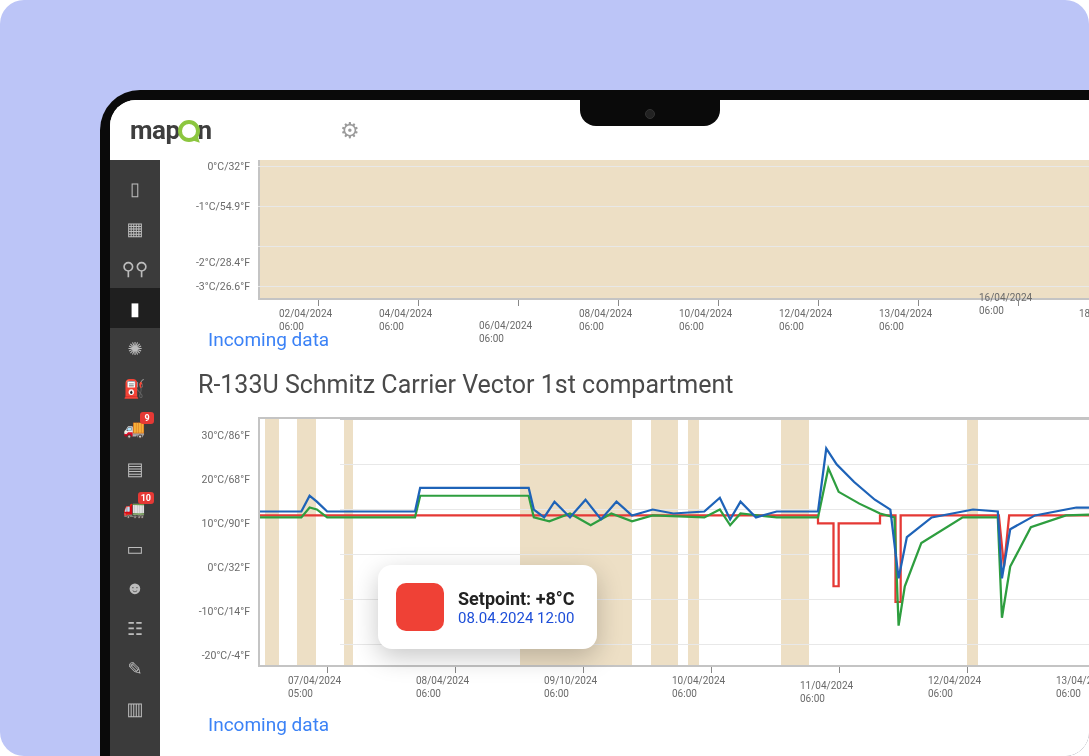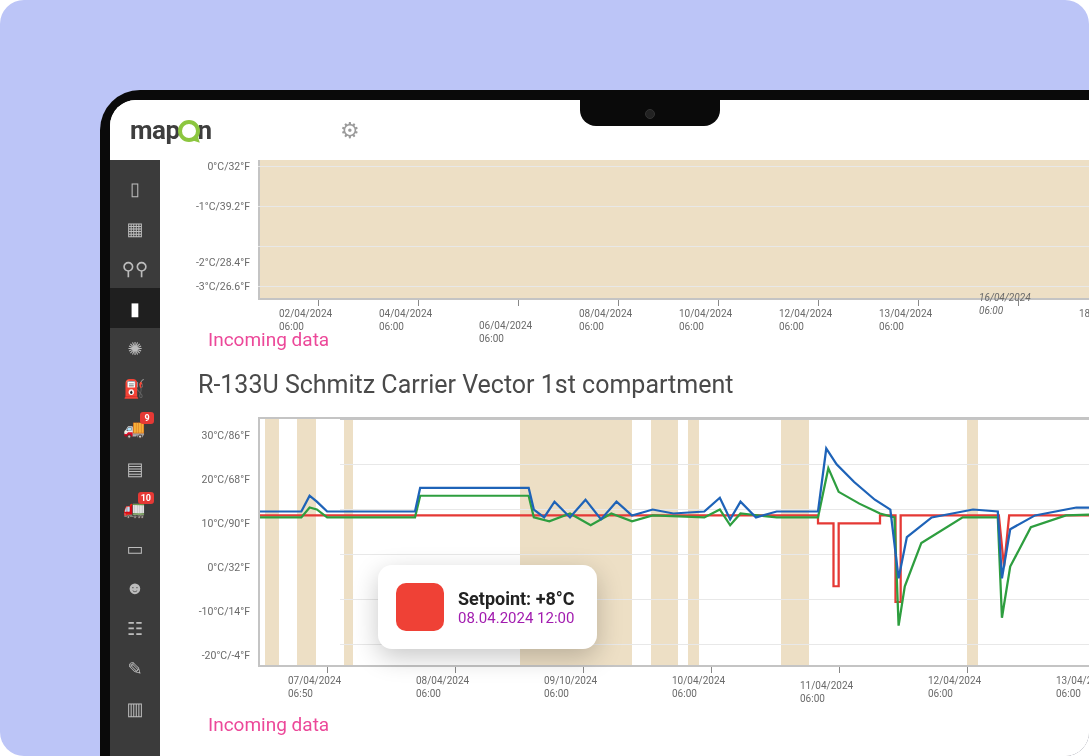--- a/index.html
+++ b/index.html
@@ -25,29 +25,29 @@
     .nav-item .badge { position:absolute; top:4px; right:6px; background:#e53935; color:#fff; font-size:9px; font-weight:700; padding:1px 3px; border-radius:3px; min-width:14px; text-align:center; }
     .content { flex:1; background:#ffffff; padding:0 0 0 18px; overflow:hidden; }
     
     .chart-zone { position:relative; }
     .grid-h { position:absolute; left:80px; right:0; height:1px; background:#e8e8e8; }
     .grid-h.thick { background:#c5c5c5; }
     .ylabel { position:absolute; font-size:10.5px; color:#6a6a6a; text-align:right; width:72px; }
     .tick-x { position:absolute; font-size:10px; color:#6a6a6a; text-align:left; width:78px; white-space:pre; line-height:1.25; }
     .chart-body { position:absolute; left:80px; top:0; right:0; border-left:2px solid #c4c4c4; border-bottom:2px solid #c4c4c4; }
     .beige { position:absolute; top:0; bottom:0; background:#ead9bb; opacity:0.85; }
-    .incoming { position:absolute; left:30px; font-size:19px; color:#ec4899; }
+    .incoming { position:absolute; left:30px; font-size:19px; color:#3b82f6; }
     .panel-title { font-size:25px; color:#4a4a4a; margin:24px 0 18px 20px; font-weight:400; }
     
     svg.series { position:absolute; left:0; top:0; width:100%; height:100%; overflow:visible; }
     
     .tooltip-card { position:absolute; background:#fff; border-radius:14px; box-shadow:0 8px 26px rgba(0,0,0,0.22); padding:18px 22px 18px 18px; display:flex; align-items:center; z-index:20; }
     .tooltip-swatch { width:48px; height:48px; background:#ef4136; border-radius:10px; margin-right:14px; }
     .tooltip-text .line1 { font-size:18px; font-weight:700; color:#222; margin-bottom:0; }
-    .tooltip-text .line2 { font-size:15px; color:#a21caf; }
+    .tooltip-text .line2 { font-size:15px; color:#1d4ed8; }
     
     .tick-short { position:absolute; width:1px; height:6px; background:#888; }
     
     .ic { font-style:normal; }
   </style>
 </head>
 <body>
 
 <div class="bg">
   <div class="device">
@@ -116,21 +116,21 @@
         </div>
 
         <div class="content">
 
           <div class="chart-zone" style="height:186px;">
             <div class="chart-body" style="height:140px;">
               <div class="beige" style="left:0;right:0;"></div>
             </div>
 
             <div class="ylabel" style="top:0">0°C/32°F</div>
-            <div class="ylabel" style="top:40px">-1°C/39.2°F</div>
+            <div class="ylabel" style="top:40px">-1°C/54.9°F</div>
             <div class="ylabel" style="top:96px">-2°C/28.4°F</div>
             <div class="ylabel" style="top:120px">-3°C/26.6°F</div>
             <div class="grid-h" style="top:6px"></div>
             <div class="grid-h" style="top:46px"></div>
             <div class="grid-h" style="top:86px"></div>
             <div class="grid-h" style="top:126px"></div>
 
             <div id="c1-xticks">
                 <div class="tick-x" style="left: 101px; top: 148px;">02/04/2024
 06:00</div>
@@ -146,21 +146,21 @@
                 <div class="tick-short" style="left: 440px; top: 140px;"></div>
                 <div class="tick-x" style="left: 501px; top: 148px;">10/04/2024
 06:00</div>
                 <div class="tick-short" style="left: 540px; top: 140px;"></div>
                 <div class="tick-x" style="left: 601px; top: 148px;">12/04/2024
 06:00</div>
                 <div class="tick-short" style="left: 640px; top: 140px;"></div>
                 <div class="tick-x" style="left: 701px; top: 148px;">13/04/2024
 06:00</div>
                 <div class="tick-short" style="left: 740px; top: 140px;"></div>
-                <div class="tick-x" style="left: 801px; top: 132px; font-style: italic;">16/04/2024
+                <div class="tick-x" style="left: 801px; top: 132px;">16/04/2024
 06:00</div>
                 <div class="tick-short" style="left: 840px; top: 140px;"></div>
                 <div class="tick-x" style="left: 901px; top: 148px;">18/04</div>
               </div>
             <div class="incoming" style="top:168px">Incoming data</div>
           </div>
 
           <h2 class="panel-title">R-133U Schmitz Carrier Vector 1st compartment</h2>
 
           <div class="chart-zone" style="height:320px;">
@@ -194,21 +194,21 @@
 
             <div class="ylabel" style="top:12px">30°C/86°F</div>
             <div class="ylabel" style="top:56px">20°C/68°F</div>
             <div class="ylabel" style="top:100px">10°C/90°F</div>
             <div class="ylabel" style="top:144px">0°C/32°F</div>
             <div class="ylabel" style="top:188px">-10°C/14°F</div>
             <div class="ylabel" style="top:232px">-20°C/-4°F</div>
 
             <div id="c2-xticks">
                 <div class="tick-x" style="left: 110px; top: 258px;">07/04/2024
-06:50</div>
+05:00</div>
                 <div class="tick-short" style="left: 149px; top: 250px;"></div>
                 <div class="tick-x" style="left: 238px; top: 258px;">08/04/2024
 06:00</div>
                 <div class="tick-short" style="left: 277px; top: 250px;"></div>
                 <div class="tick-x" style="left: 366px; top: 258px;">09/10/2024
 06:00</div>
                 <div class="tick-short" style="left: 405px; top: 250px;"></div>
                 <div class="tick-x" style="left: 494px; top: 258px;">10/04/2024
 06:00</div>
                 <div class="tick-short" style="left: 533px; top: 250px;"></div>

